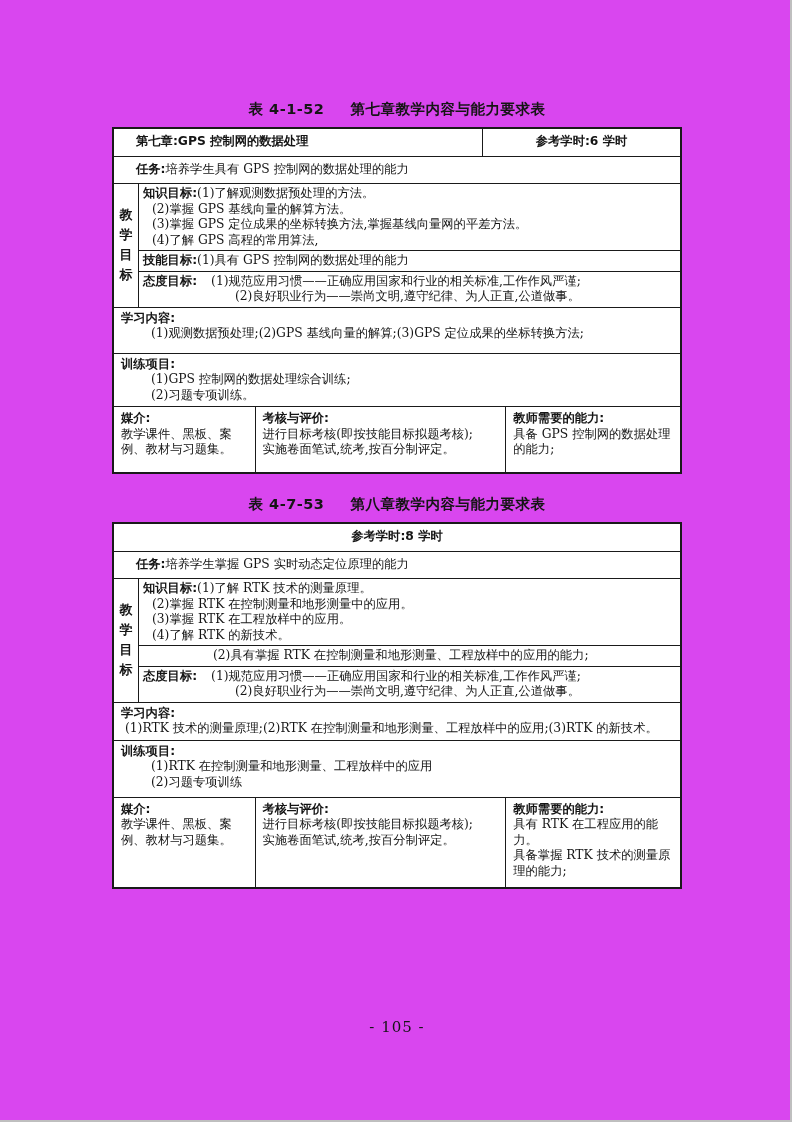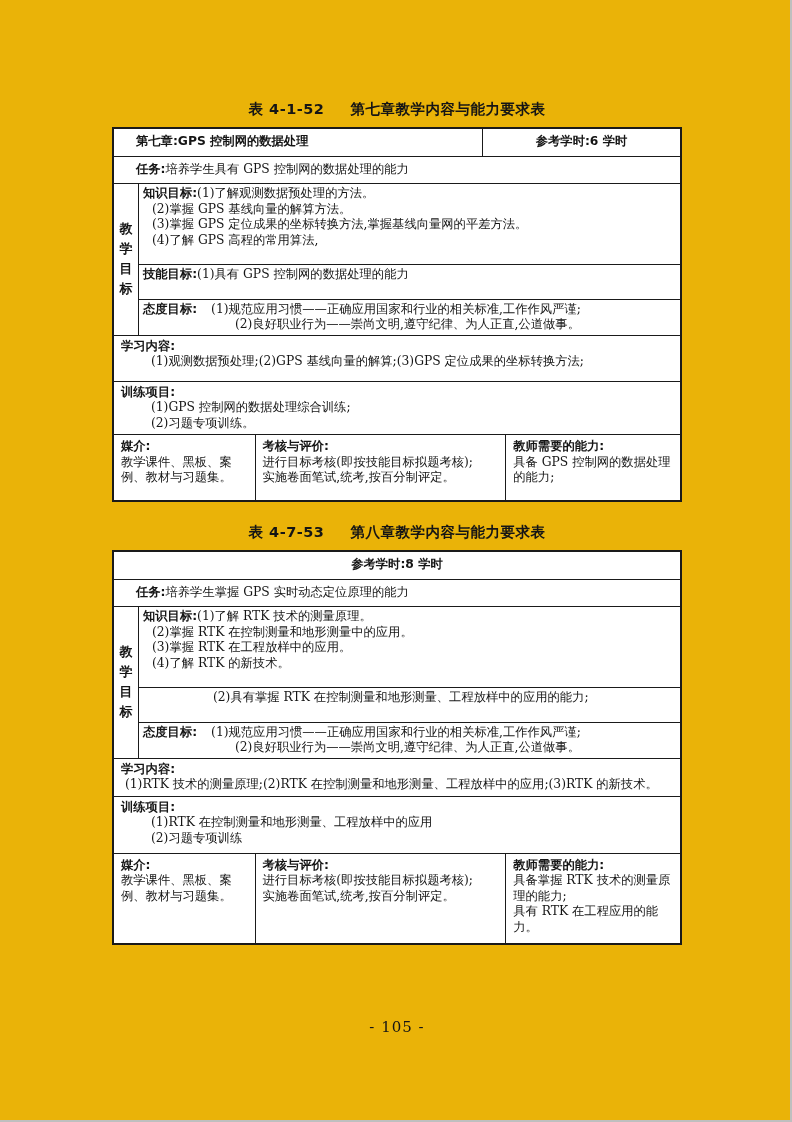--- a/index.html
+++ b/index.html
@@ -1,19 +1,19 @@
 <!DOCTYPE html>
 <html><head>
 <meta charset="utf-8">
 <style>
   html,body{margin:0;padding:0;background:#e9e9e9;}
   #page{
     position:relative;
     width:792px;height:1122px;
-    background:#eab308;
+    background:#d946ef;
     font-family:"DejaVu Serif","Liberation Serif",serif;
     color:#151515;
     overflow:hidden;
     box-shadow:inset -2px -2px 0 #bfbfbf;
   }
   #content{position:absolute;left:112px;top:0;width:570px;}
   .caption{
     text-align:center;
     font-family:"DejaVu Sans","Liberation Sans",sans-serif;
     font-weight:700;font-size:14.5px;line-height:18px;
@@ -34,21 +34,21 @@
 
   .task-row{padding:5px 6px 5px 22px;min-height:27px;}
 
   .goals{display:flex;}
   .vcol{
     flex:0 0 25px;box-sizing:border-box;border-right:1.5px solid #1a1a1a;
     display:flex;flex-direction:column;align-items:center;justify-content:center;
     gap:6px;font-family:"DejaVu Sans","Liberation Sans",sans-serif;
     font-weight:700;font-size:13px;line-height:14px;
   }
-  .gstack{flex:1;display:flex;flex-direction:column;min-width:0;gap:14px;}
+  .gstack{flex:1;display:flex;flex-direction:column;min-width:0;}
   .gcell{padding:2px 6px 2px 4px;border-top:1.5px solid #1a1a1a;}
   .gcell:first-child{border-top:none;}
   .gline-ind{padding-left:9px;}
   .skill-ind{padding-left:70px;}
   .att-first{margin-left:14px;}
   .att-ind{padding-left:92px;}
 
   .learn-row,.train-row{padding:3px 6px 3px 7px;box-sizing:border-box;}
   .learn-t1{min-height:46px;}
   .learn-t2{min-height:32px;}
@@ -201,21 +201,21 @@
           <div class="b">媒介:</div>
           <div>教学课件、黑板、案例、教材与习题集。</div>
         </div>
         <div class="bc bc-assess">
           <div class="b">考核与评价:</div>
           <div>进行目标考核(即按技能目标拟题考核);</div>
           <div>实施卷面笔试,统考,按百分制评定。</div>
         </div>
         <div class="bc bc-teacher">
           <div class="b">教师需要的能力:</div>
+          <div>具有 RTK 在工程应用的能力。</div>
           <div>具备掌握 RTK 技术的测量原理的能力;</div>
-          <div>具有 RTK 在工程应用的能力。</div>
         </div>
       </div>
     </div>
 
     <div class="page-num">- 105 -</div>
   </div>
 </div>
 
 </body></html>

